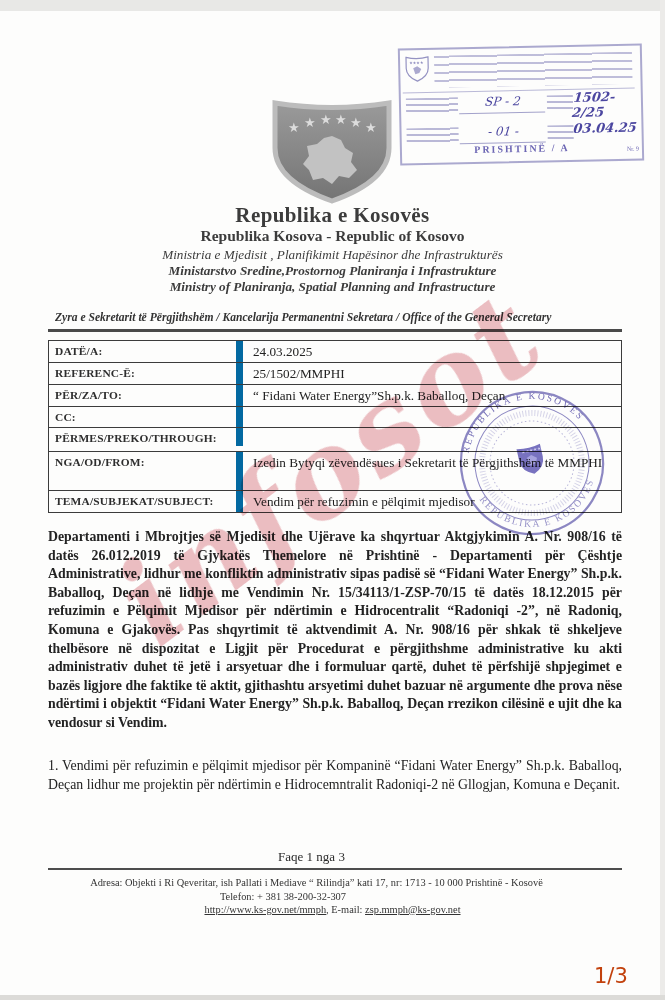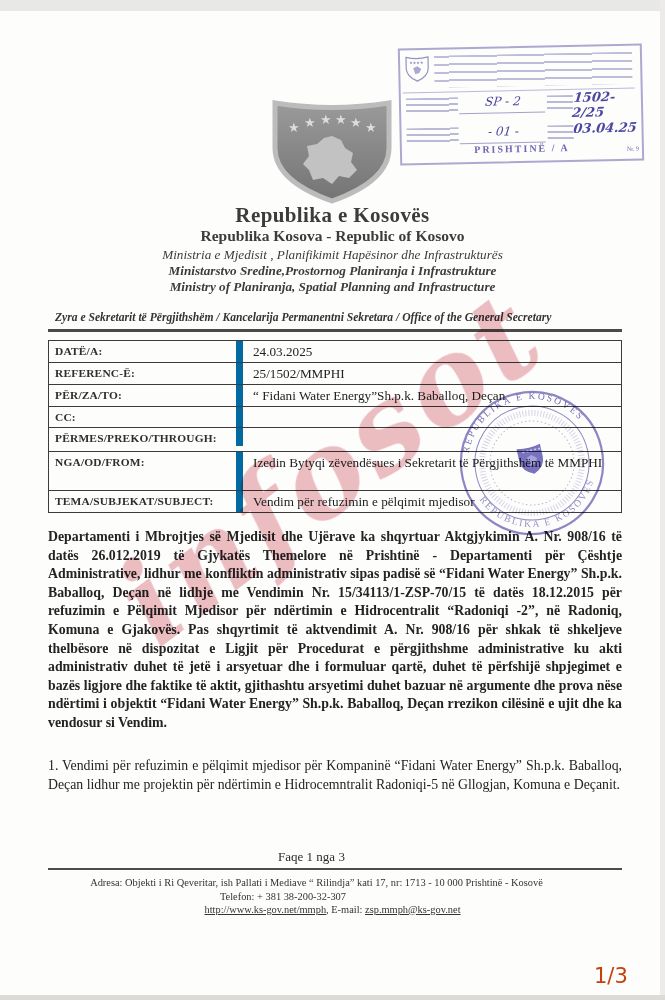--- a/index.html
+++ b/index.html
@@ -193,21 +193,21 @@
       <textPath href="#arcBot" startOffset="12%">REPUBLIKA E KOSOVËS</textPath>
     </text>
     <g transform="translate(62,56)">
       <path d="M2,3 Q14,6 26,3 L26,16 Q26,26 14,31 Q2,26 2,16 Z" fill="#554eb2" opacity=".9"></path>
       <text x="6" y="9" font-size="4.5" fill="#cfccf0">★★★★★</text>
       <path d="M10,14 L15,12 L20,16 L18,21 L12,22 Z" fill="#9b96dd"></path>
     </g>
   </svg>
 
   <div class="body-par p1">Departamenti i Mbrojtjes së Mjedisit dhe Ujërave ka shqyrtuar Aktgjykimin A. Nr. 908/16 të datës 26.012.2019 të Gjykatës Themelore në Prishtinë - Departamenti për Çështje Administrative, lidhur me konfliktin administrativ sipas padisë së “Fidani Water Energy” Sh.p.k. Baballoq, Deçan në lidhje me Vendimin Nr. 15/34113/1-ZSP-70/15 të datës 18.12.2015 për refuzimin e Pëlqimit Mjedisor për ndërtimin e Hidrocentralit “Radoniqi -2”, në Radoniq, Komuna e Gjakovës. Pas shqyrtimit të aktvendimit A. Nr. 908/16 për shkak të shkeljeve thelbësore në dispozitat e Ligjit për Procedurat e përgjithshme administrative ku akti administrativ duhet të jetë i arsyetuar dhe i formuluar qartë, duhet të përfshijë shpjegimet e bazës ligjore dhe faktike të aktit, gjithashtu arsyetimi duhet bazuar në argumente dhe prova  nëse ndërtimi i objektit “Fidani Water Energy” Sh.p.k. Baballoq, Deçan rrezikon cilësinë e ujit dhe ka vendosur si Vendim.</div>
-  <div class="body-par p2">1. Vendimi për refuzimin e pëlqimit mjedisor për Kompaninë “Fidani Water Energy” Sh.p.k. Baballoq, Deçan lidhur me projektin për ndërtimin e Hidrocemntralit Radoniqi-5 në Gllogjan, Komuna e Deçanit.</div>
+  <div class="body-par p2">1. Vendimi për refuzimin e pëlqimit mjedisor për Kompaninë “Fidani Water Energy” Sh.p.k. Baballoq, Deçan lidhur me projektin për ndërtimin e Hidrocemntralit Radoniqi-2 në Gllogjan, Komuna e Deçanit.</div>
 
   <div class="faqe">Faqe 1 nga 3</div>
   <div class="faqe-rule"></div>
   <div class="f-addr">Adresa: Objekti i Ri Qeveritar, ish  Pallati i Mediave “ Rilindja” kati 17, nr: 1713 -  10 000 Prishtinë - Kosovë</div>
   <div class="f-tel">Telefon: + 381 38-200-32-307</div>
   <div class="f-web">
     <span class="f-link">http://www.ks-gov.net/mmph</span><span>, E-mail: </span><span class="f-link">zsp.mmph@ks-gov.net</span>
   </div>
 
   <div class="watermark">infosot</div>

